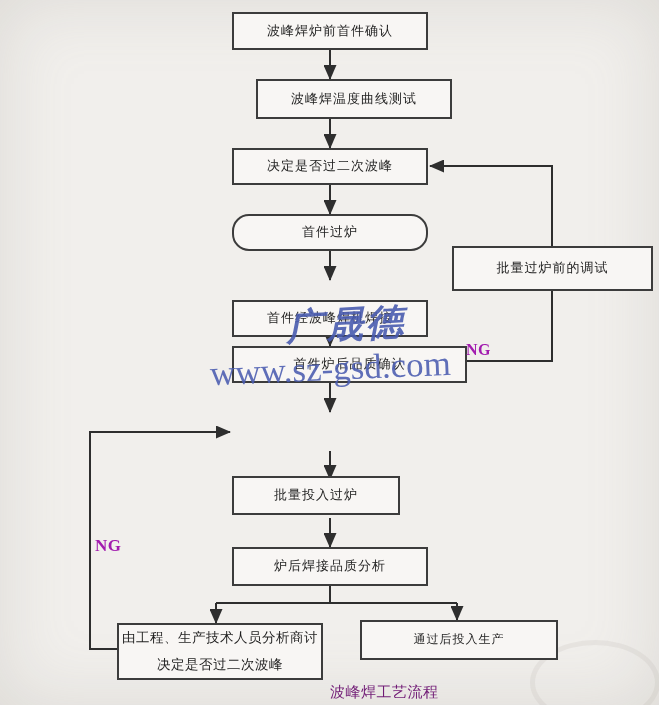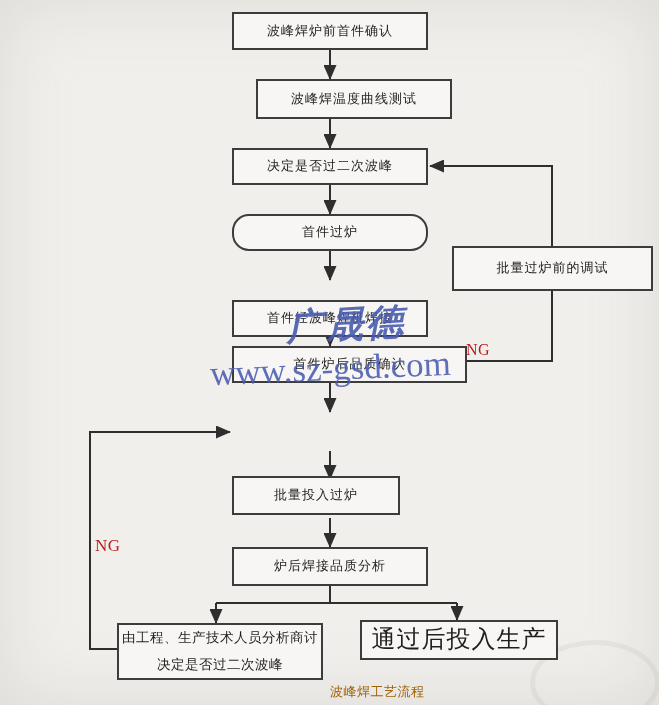--- a/index.html
+++ b/index.html
@@ -40,44 +40,44 @@
   #n-b1  { left:232px; top:12px;  width:196px; height:38px; }
   #n-b2  { left:232px; top:79px;  width:196px; height:40px;margin-left:24px; }
   #n-b3  { left:232px; top:148px; width:196px; height:37px; }
   #n-b4  { left:232px; top:214px; width:196px; height:37px;border-radius:17px; }
   #n-b5  { left:232px; top:280px; width:196px; height:37px;margin-top:20px; }
   #n-b6  { left:232px; top:346px; width:235px; height:37px; }
   #n-b7  { left:232px; top:412px; width:196px; height:39px; }
   #n-b8  { left:232px; top:476px; width:168px; height:39px; }
   #n-b9  { left:232px; top:547px; width:196px; height:39px; }
   #n-b10 { left:117px; top:623px; width:206px; height:57px; font-size:13.5px; letter-spacing:0.5px; line-height:1.95; }
-  #n-b11 { left:360px; top:620px; width:198px; height:40px; font-size:24px; }
+  #n-b11 { left:360px; top:620px; width:198px; height:40px; font-size:12px; }
   #n-b12 { left:452px; top:246px; width:201px; height:45px; }
 
   .edge-label {
     position: absolute;
     z-index: 2;
     font-family: "Liberation Serif", "DejaVu Serif", serif;
-    font-weight: 400;
+    font-weight: 700;
     font-size: 16px;
-    color: #b91c1c;
+    color: #a21caf;
     letter-spacing: 0.5px;
   }
   #ng-right { left: 466px; top: 341px; }
   #ng-left  { left: 95px;  top: 536px; font-size: 17px; }
 
   #caption {
     position: absolute;
     z-index: 2;
     left: 330px; top: 683px;
     width: 110px;
     font-family: Liberation Mono, monospace;
-    font-size: 13px;
+    font-size: 15px;
     letter-spacing: 0.5px;
-    color: #a16207;
+    color: #701a75;
     white-space: nowrap;
   }
 
   
   #watermark {
     position: absolute;
     z-index: 5;
     left: 0; top: 0; width: 659px; height: 705px;
     pointer-events: none;
   }

